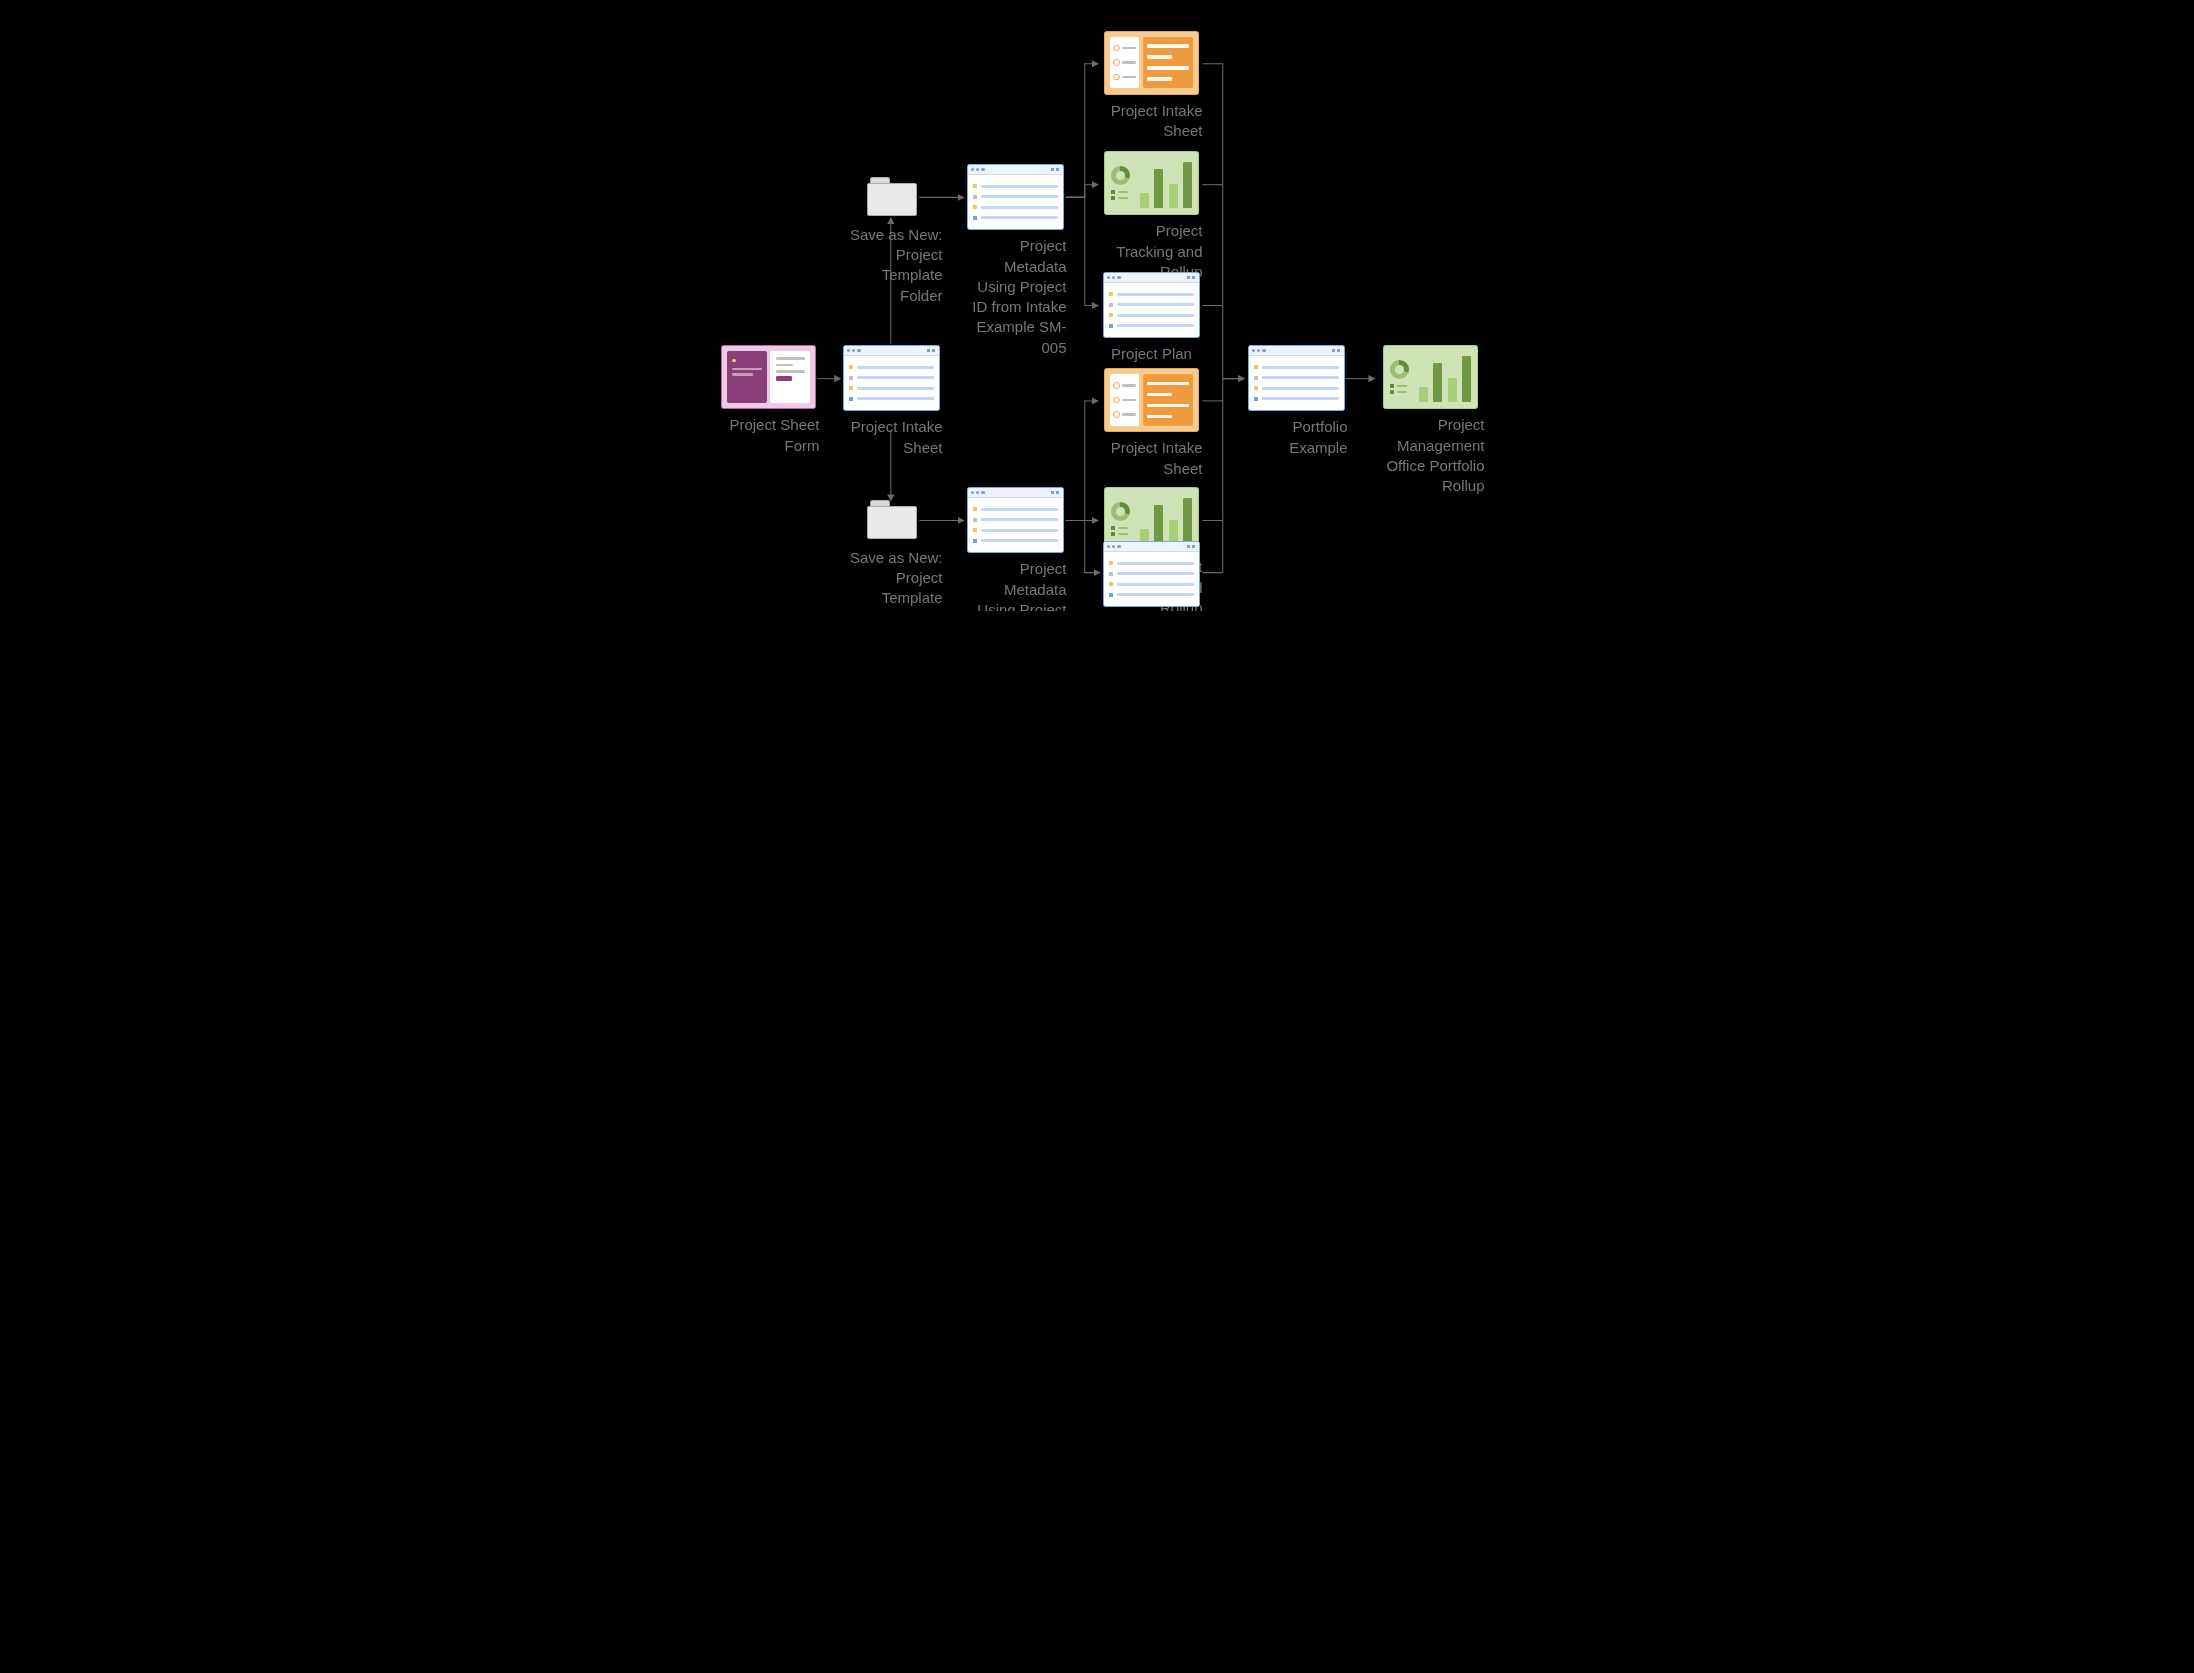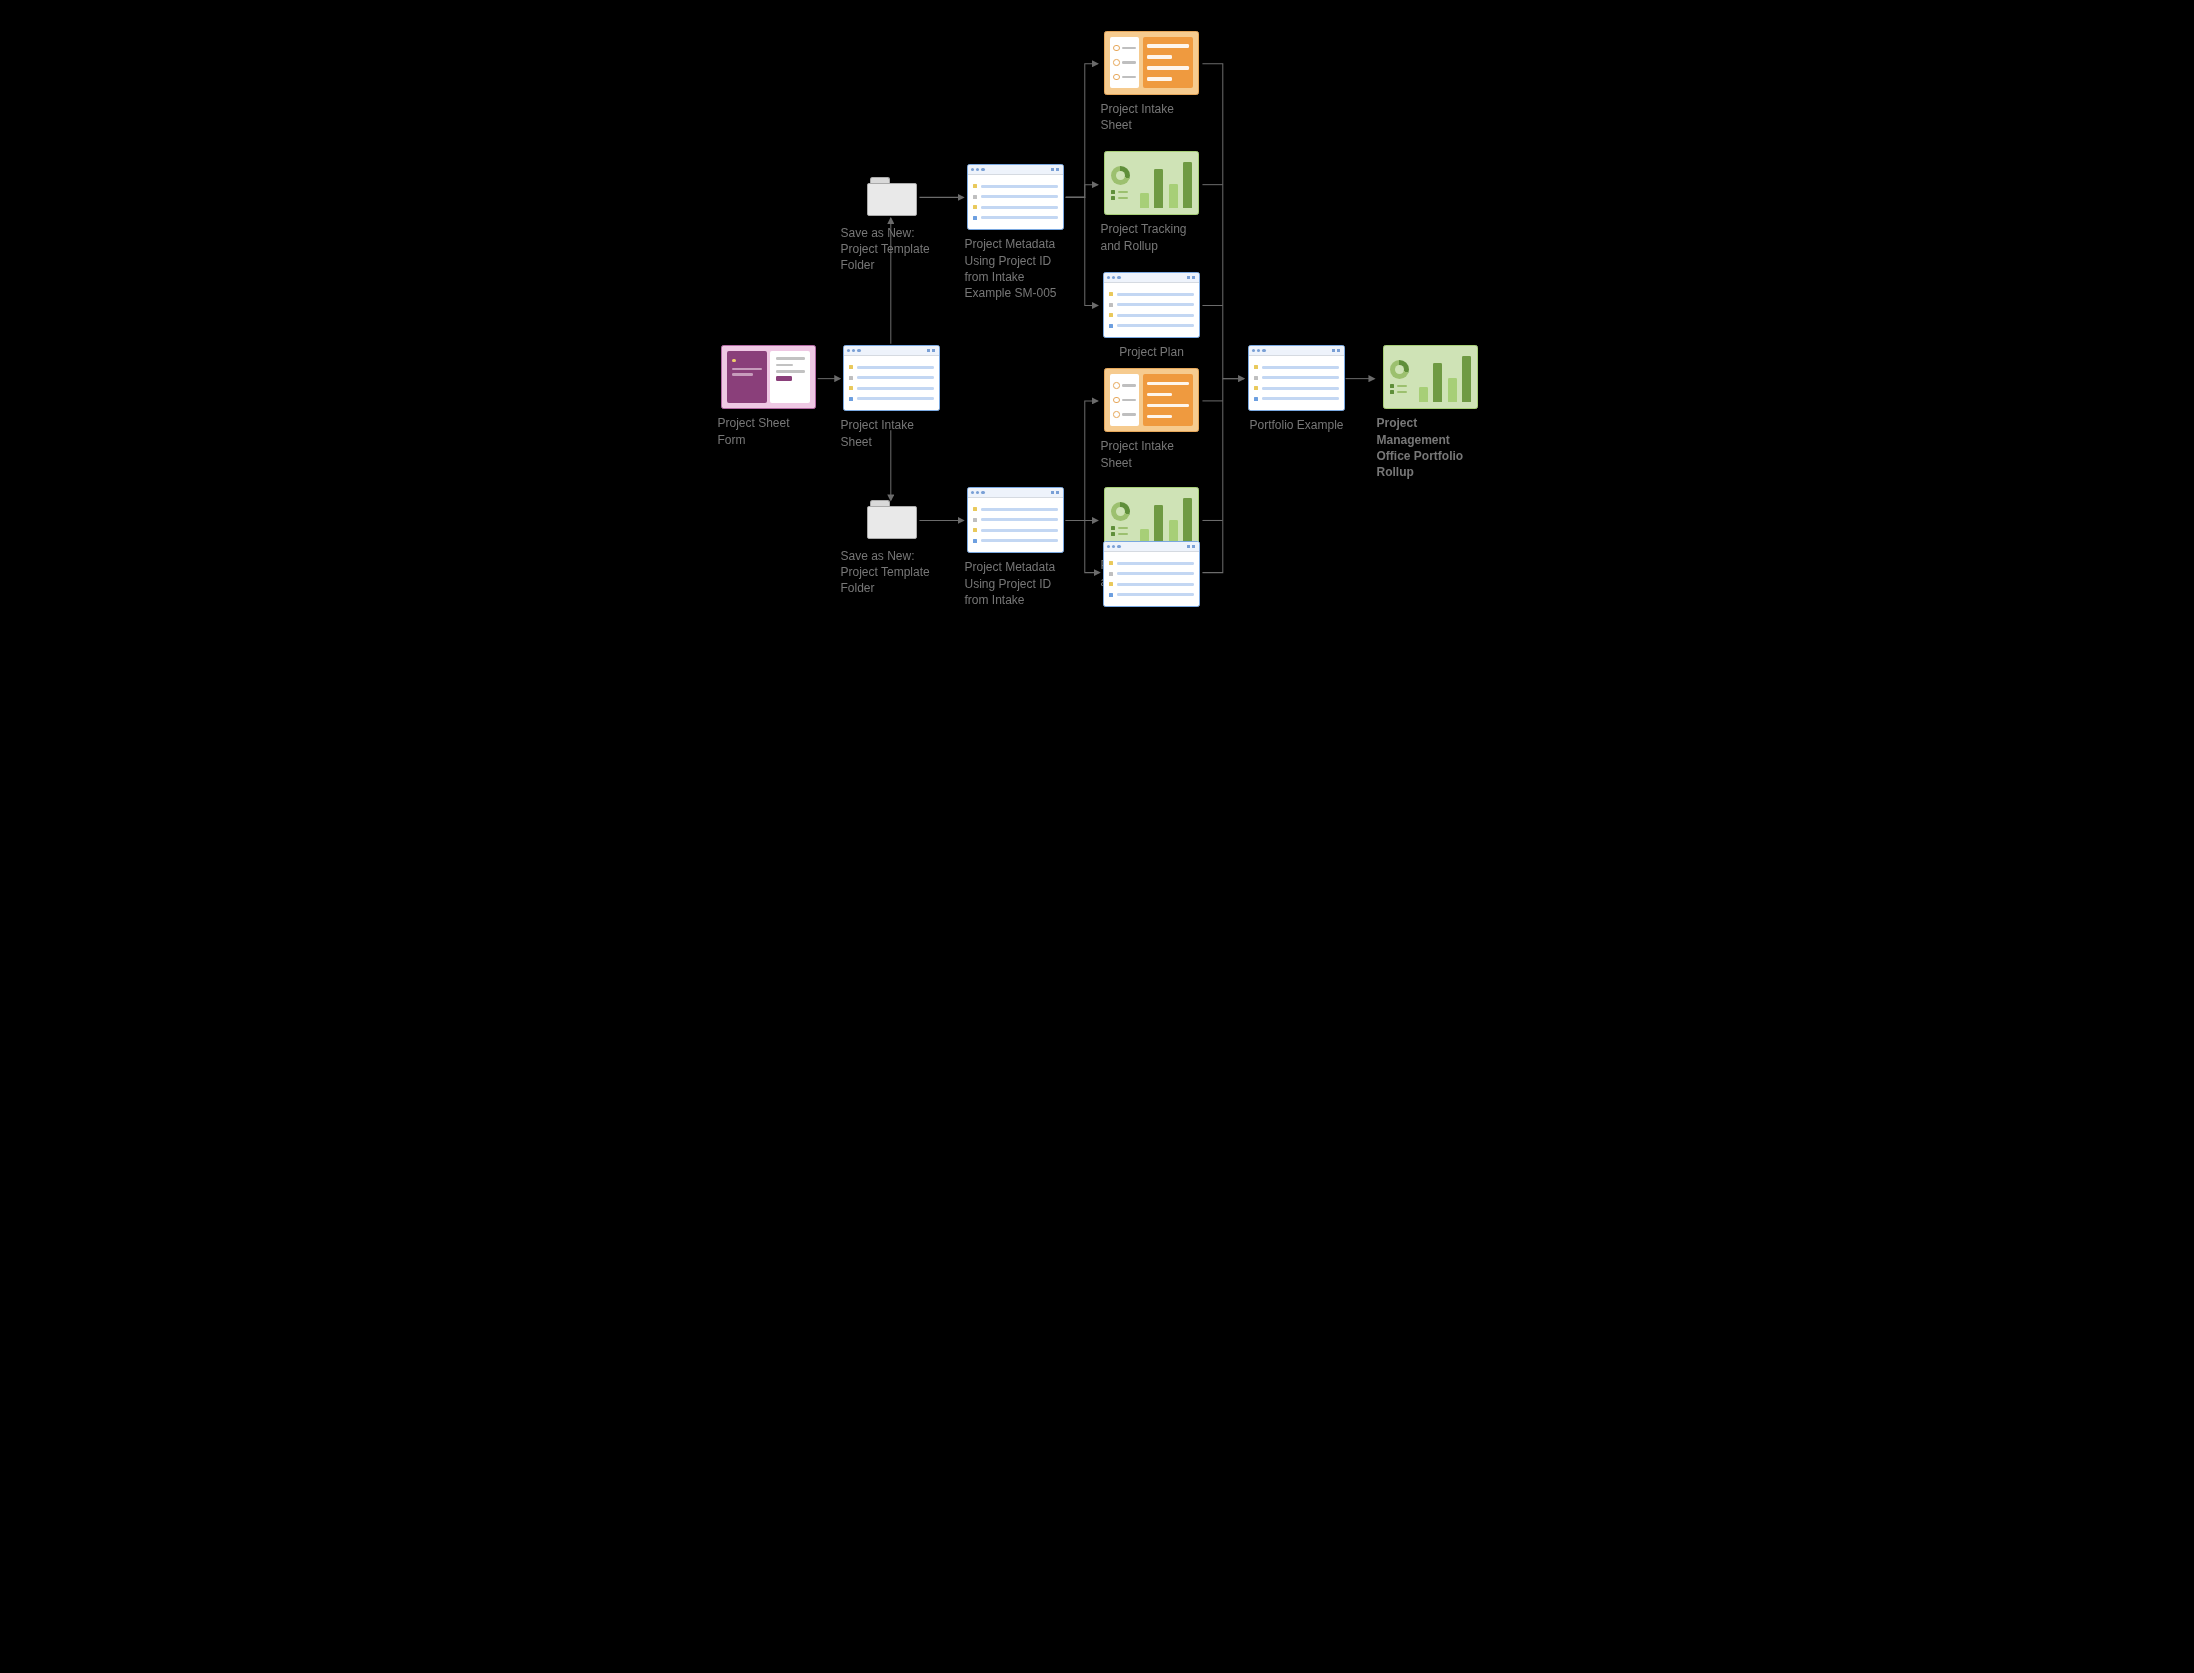--- a/index.html
+++ b/index.html
@@ -15,22 +15,22 @@
     margin: 0 auto;
   }
   .node {
     position: absolute;
     display: flex;
     flex-direction: column;
     align-items: center;
     width: 102px;
   }
   .label {
-    text-align: left;
-    font-size: 12px;
+    text-align: right;
+    font-size: 15px;
     line-height: 1.35;
     color: #777;
     margin-top: 6.4px;
     max-width: 108px;
   }
 
   
   .sheet {
     width: 95px;
     height: 64px;
@@ -488,21 +488,21 @@
           </div>
         <div class="row">
             <span class="bullet bl-blue"></span>
             <span class="line"></span>
           </div>
       </div>
     </div>
     <div class="label">Portfolio Example</div>
   </div>
 
-  <div class="node" style="left:677px; top:345px; width:108px;font-weight:bold;">
+  <div class="node" style="left:677px; top:345px; width:108px;">
     <div class="dash">
       <div class="left">
           <div class="pie"></div>
           <div class="legend">
             <div class="lg">
               <span class="b"></span>
               <span class="l"></span>
             </div>
             <div class="lg">
               <span class="b"></span>

